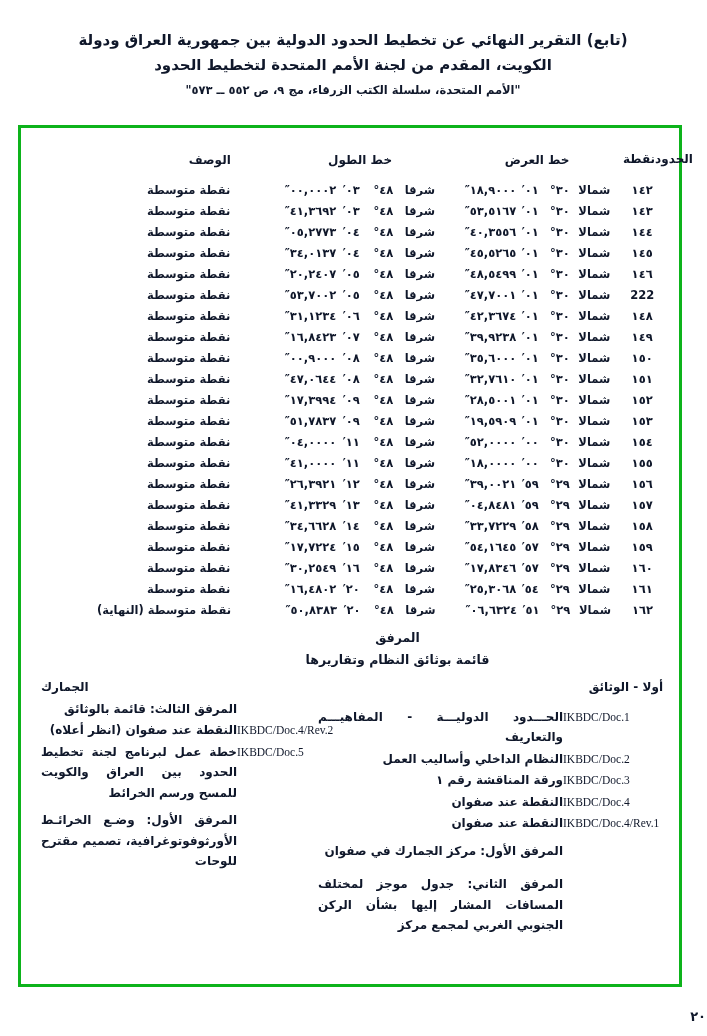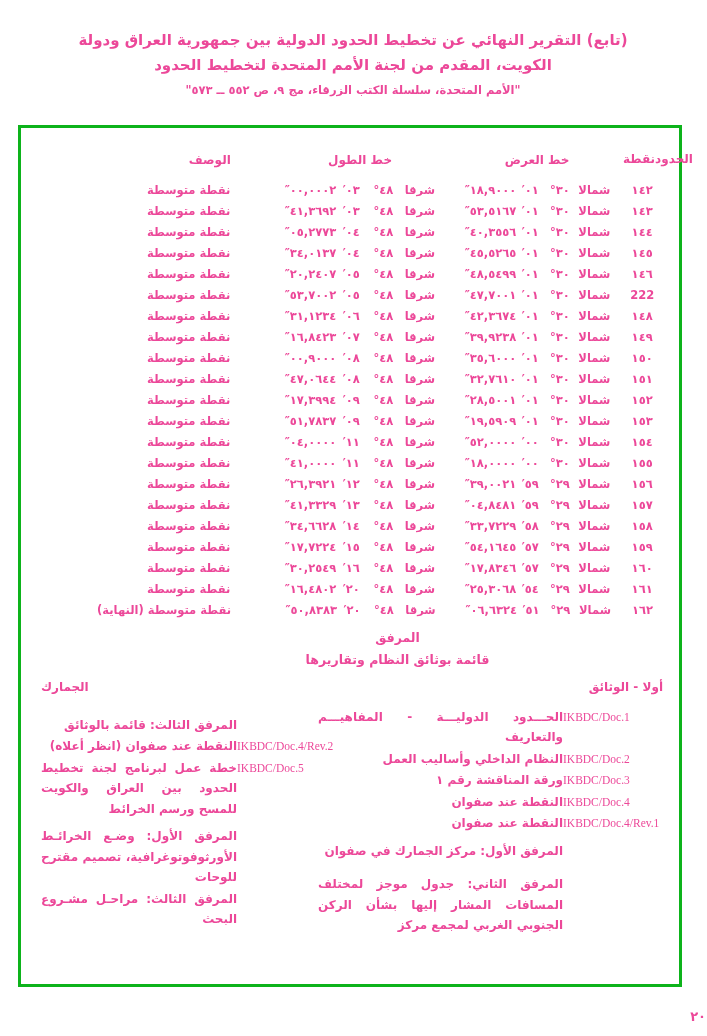--- a/index.html
+++ b/index.html
@@ -1,16 +1,16 @@
 <!DOCTYPE html>
 <html lang="ar"><head>
 <meta charset="utf-8">
 <style>
   html,body{margin:0;padding:0;background:#fff;}
-  .page{position:relative;width:706px;height:1036px;background:#fff;color:#ec4899;
+  .page{position:relative;width:706px;height:1036px;background:#fff;color:#0f172a;
         font-family:"DejaVu Sans",sans-serif;overflow:hidden;}
   
   .doc-header{padding-top:28px;text-align:center;direction:rtl;}
   .title-line{font-size:15px;font-weight:bold;line-height:25px;}
   .source-line{font-size:11.5px;font-weight:bold;margin-top:5px;}
   
   .green-box{position:absolute;left:18px;top:125px;width:664px;height:862px;
              border:3px solid #0db31b;box-sizing:border-box;background:transparent;}
   
   .thead{display:flex;direction:ltr;align-items:flex-end;
@@ -38,21 +38,21 @@
   
   .annex-head{margin-top:10px;text-align:center;padding-left:95px;direction:rtl;}
   .annex-title{font-size:12.5px;font-weight:bold;}
   .annex-subtitle{font-size:12.5px;font-weight:bold;margin-top:7px;}
   .docs{display:flex;direction:rtl;justify-content:space-between;
         padding:10px 16px 0 20px;font-size:12px;line-height:20.5px;}
   .col{display:block;}
   .col-right{width:345px;}
   .col-left{width:272px;}
   .col-heading{font-weight:bold;margin-bottom:9px;}
-  .stray{font-weight:bold;text-align:left;margin-bottom:17px;}
+  .stray{font-weight:bold;text-align:left;margin-bottom:1px;}
   .doc-item{display:flex;align-items:flex-start;font-weight:bold;margin-bottom:1px;}
   .doc-code{flex:none;font-family:"Liberation Serif",serif;font-weight:normal;
             font-size:11.5px;direction:ltr;line-height:20.5px;}
   .col-right .doc-code{width:100px;text-align:left;}
   .col-left .doc-code{width:76px;text-align:left;}
   .doc-text{flex:1;text-align:justify;text-align-last:right;}
   .col-right .items .doc-item:nth-child(6){margin-top:7px;}
   .col-right .items .doc-item:nth-child(7){margin-top:13px;}
   .col-left .items .doc-item:nth-child(4){margin-top:7px;}
   
@@ -503,24 +503,20 @@
     <span class="doc-code">IKBDC/Doc.5</span>
     <span class="doc-text">خطة عمل لبرنامج لجنة تخطيط الحدود بين العراق والكويت للمسح ورسم الخرائط</span>
   </div>
 
   <div class="doc-item">
     <span class="doc-code"></span>
     <span class="doc-text">المرفق الأول: وضـع الخرائـط الأورثوفوتوغرافية، تصميم مقترح للوحات</span>
   </div>
 
 
-  <div class="doc-item">
-    <span class="doc-code"></span>
-    <span class="doc-text">المرفق الثالث: مراحـل مشـروع البحث</span>
-  </div>
 </div>
       </div>
     </div>
 
   </div>
 
   <div class="page-number">٢٠</div>
 </div>
 
 </body></html>

